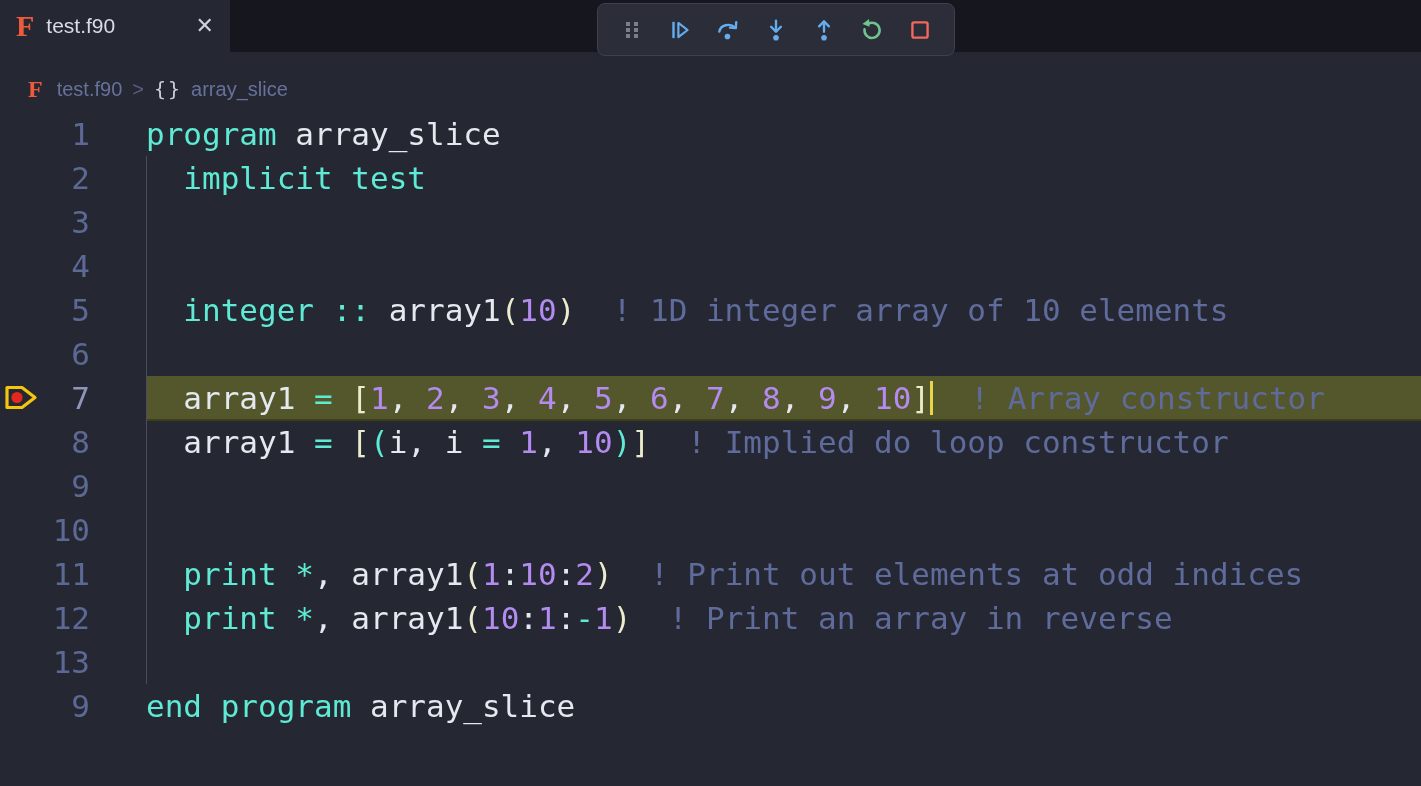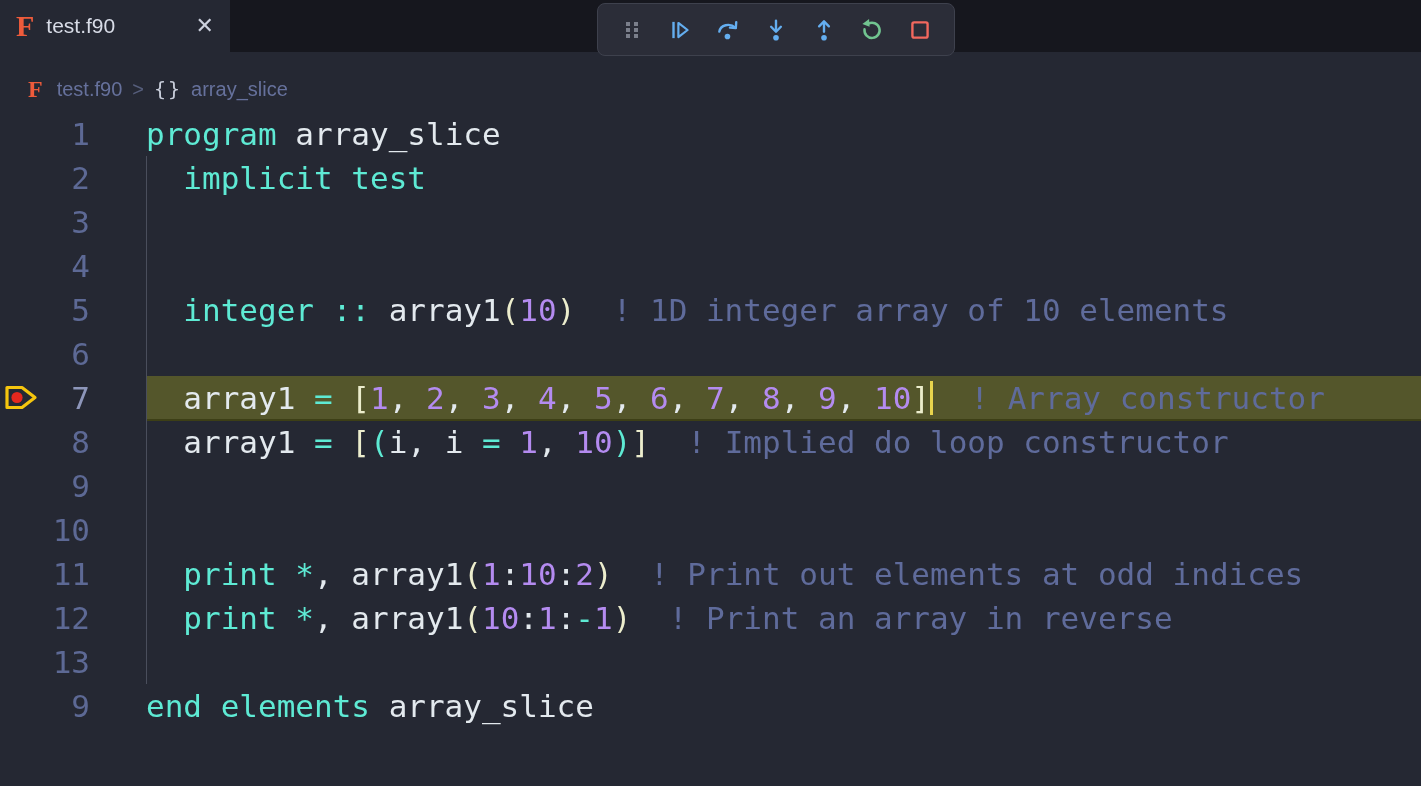--- a/index.html
+++ b/index.html
@@ -129,21 +129,21 @@
       <div class="line"><div class="gutter">4</div></div>
       <div class="line"><div class="gutter">5</div><div class="lcontent"><span class="tk-id">  </span><span class="tk-kw">integer</span><span class="tk-id"> </span><span class="tk-op">::</span><span class="tk-id"> array1</span><span class="tk-br">(</span><span class="tk-num">10</span><span class="tk-br">)</span><span class="tk-com">  ! 1D integer array of 10 elements</span></div></div>
       <div class="line"><div class="gutter">6</div><div class="lcontent"></div></div>
       <div class="line hl"><div class="gutter">7</div><div class="lcontent"><span class="tk-id">  array1 </span><span class="tk-op">=</span><span class="tk-id"> </span><span class="tk-br">[</span><span class="tk-num">1</span><span class="tk-id">, </span><span class="tk-num">2</span><span class="tk-id">, </span><span class="tk-num">3</span><span class="tk-id">, </span><span class="tk-num">4</span><span class="tk-id">, </span><span class="tk-num">5</span><span class="tk-id">, </span><span class="tk-num">6</span><span class="tk-id">, </span><span class="tk-num">7</span><span class="tk-id">, </span><span class="tk-num">8</span><span class="tk-id">, </span><span class="tk-num">9</span><span class="tk-id">, </span><span class="tk-num">10</span><span class="tk-br">]</span><span class="cursor"></span><span class="tk-com">  ! Array constructor</span></div></div>
       <div class="line"><div class="gutter">8</div><div class="lcontent"><span class="tk-id">  array1 </span><span class="tk-op">=</span><span class="tk-id"> </span><span class="tk-br">[</span><span class="tk-op">(</span><span class="tk-id">i</span><span class="tk-id">, i </span><span class="tk-op">=</span><span class="tk-id"> </span><span class="tk-num">1</span><span class="tk-id">, </span><span class="tk-num">10</span><span class="tk-op">)</span><span class="tk-br">]</span><span class="tk-com">  ! Implied do loop constructor</span></div></div>
       <div class="line"><div class="gutter">9</div><div class="lcontent"></div></div>
       <div class="line"><div class="gutter">10</div><div class="lcontent"></div></div>
       <div class="line"><div class="gutter">11</div><div class="lcontent"><span class="tk-id">  </span><span class="tk-kw">print</span><span class="tk-id"> </span><span class="tk-op">*</span><span class="tk-id">, array1</span><span class="tk-br">(</span><span class="tk-num">1</span><span class="tk-id">:</span><span class="tk-num">10</span><span class="tk-id">:</span><span class="tk-num">2</span><span class="tk-br">)</span><span class="tk-com">  ! Print out elements at odd indices</span></div></div>
       <div class="line"><div class="gutter">12</div><div class="lcontent"><span class="tk-id">  </span><span class="tk-kw">print</span><span class="tk-id"> </span><span class="tk-op">*</span><span class="tk-id">, array1</span><span class="tk-br">(</span><span class="tk-num">10</span><span class="tk-id">:</span><span class="tk-num">1</span><span class="tk-id">:</span><span class="tk-op">-</span><span class="tk-num">1</span><span class="tk-br">)</span><span class="tk-com">  ! Print an array in reverse</span></div></div>
       <div class="line"><div class="gutter">13</div><div class="lcontent"></div></div>
-      <div class="line"><div class="gutter">9</div><div class="lcontent"><span class="tk-kw">end elements</span><span class="tk-id"> array_slice</span></div></div>
+      <div class="line"><div class="gutter">9</div><div class="lcontent"><span class="tk-kw">end program</span><span class="tk-id"> array_slice</span></div></div>
       <div class="line"><div class="lcontent"></div></div>
     </div>
 </div>
 
 <div class="indent-guide"></div>
 
 <div class="dbg-pointer">
   <svg width="38" height="31" viewBox="0 0 38 31">
     <path d="M4 5.5 H19 L32 15.5 L19 25.5 H4 Z" fill="none" stroke="#f5c50e" stroke-width="3.2" stroke-linejoin="round"></path>
     <circle cx="14" cy="15.5" r="5.6" fill="#e5281e"></circle>

